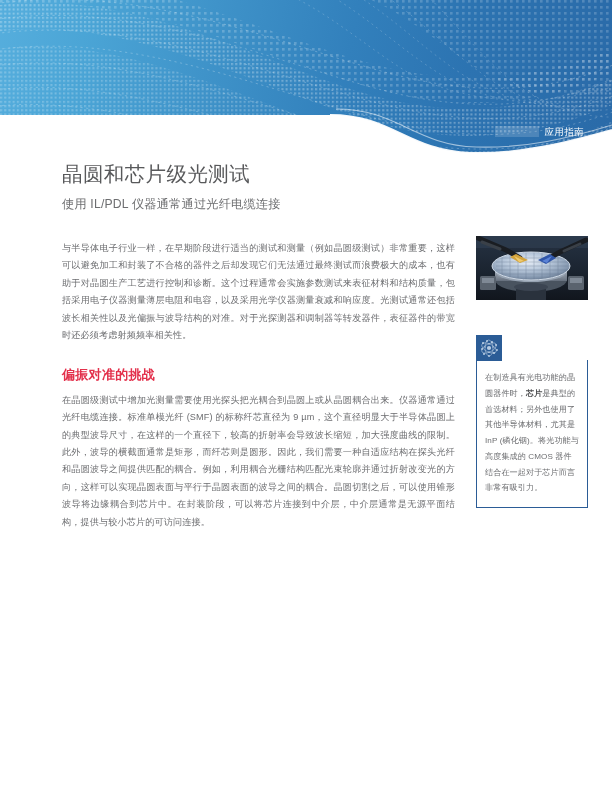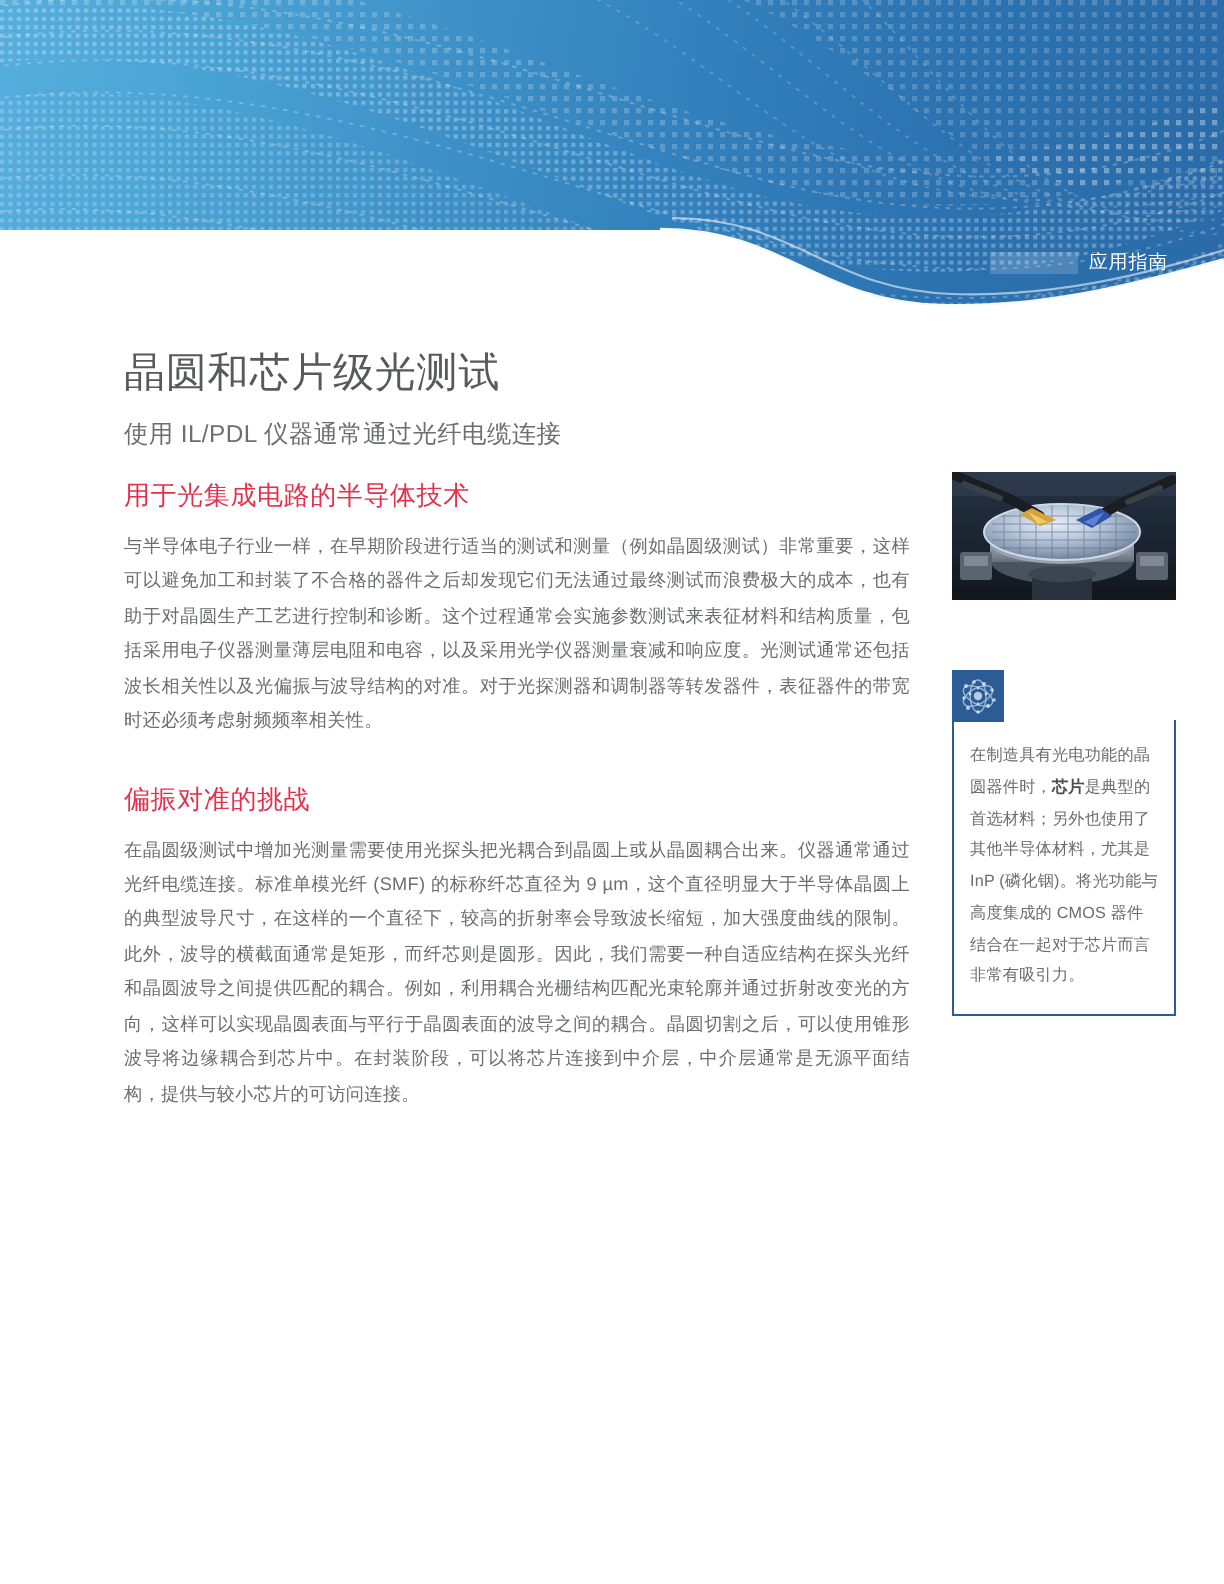--- a/index.html
+++ b/index.html
@@ -68,21 +68,21 @@
 
   
   .page-body {
     position: relative;
     padding: 0;
   }
 
   .title-block {
     position: absolute;
     left: 62px;
-    top: 16px;
+    top: 3px;
     width: 400px;
   }
   .doc-title {
     font-size: 20.5px;
     color: #58595b;
     font-weight: 400;
     line-height: 1.25;
     margin: 0 0 9px 0;
     letter-spacing: 0.4px;
   }
@@ -105,20 +105,21 @@
   .section-head {
     color: #e3304b;
     font-size: 13px;
     font-weight: 400;
     line-height: 1.3;
     margin: 0 0 8px 0;
     letter-spacing: 0.3px;
   }
   .section-head.second {
     margin-top: 22px;
+    font-weight: bold;
   }
   .body-para {
     font-size: 9.1px;
     color: #6c6d70;
     line-height: 1.92;
     margin: 0 0 11px 0;
     text-align: justify;
     letter-spacing: 0.15px;
   }
 
@@ -240,21 +241,20 @@
 
 <div class="page-body">
 
   <div class="title-block">
     <h1 class="doc-title">晶圆和芯片级光测试</h1>
     <div class="doc-subtitle">使用 IL/PDL 仪器通常通过光纤电缆连接</div>
   </div>
 
   <div class="content-col">
 
-    <h2 class="section-head">用于光集成电路的半导体技术</h2>
     <p class="body-para">与半导体电子行业一样，在早期阶段进行适当的测试和测量（例如晶圆级测试）非常重要，这样可以避免加工和封装了不合格的器件之后却发现它们无法通过最终测试而浪费极大的成本，也有助于对晶圆生产工艺进行控制和诊断。这个过程通常会实施参数测试来表征材料和结构质量，包括采用电子仪器测量薄层电阻和电容，以及采用光学仪器测量衰减和响应度。光测试通常还包括波长相关性以及光偏振与波导结构的对准。对于光探测器和调制器等转发器件，表征器件的带宽时还必须考虑射频频率相关性。</p>
 
     <h2 class="section-head second">偏振对准的挑战</h2>
     <p class="body-para">在晶圆级测试中增加光测量需要使用光探头把光耦合到晶圆上或从晶圆耦合出来。仪器通常通过光纤电缆连接。标准单模光纤 (SMF) 的标称纤芯直径为 9 µm，这个直径明显大于半导体晶圆上的典型波导尺寸，在这样的一个直径下，较高的折射率会导致波长缩短，加大强度曲线的限制。此外，波导的横截面通常是矩形，而纤芯则是圆形。因此，我们需要一种自适应结构在探头光纤和晶圆波导之间提供匹配的耦合。例如，利用耦合光栅结构匹配光束轮廓并通过折射改变光的方向，这样可以实现晶圆表面与平行于晶圆表面的波导之间的耦合。晶圆切割之后，可以使用锥形波导将边缘耦合到芯片中。在封装阶段，可以将芯片连接到中介层，中介层通常是无源平面结构，提供与较小芯片的可访问连接。</p>
 
   </div>
 
   <div class="right-rail">
 
     <div class="rail-photo">

